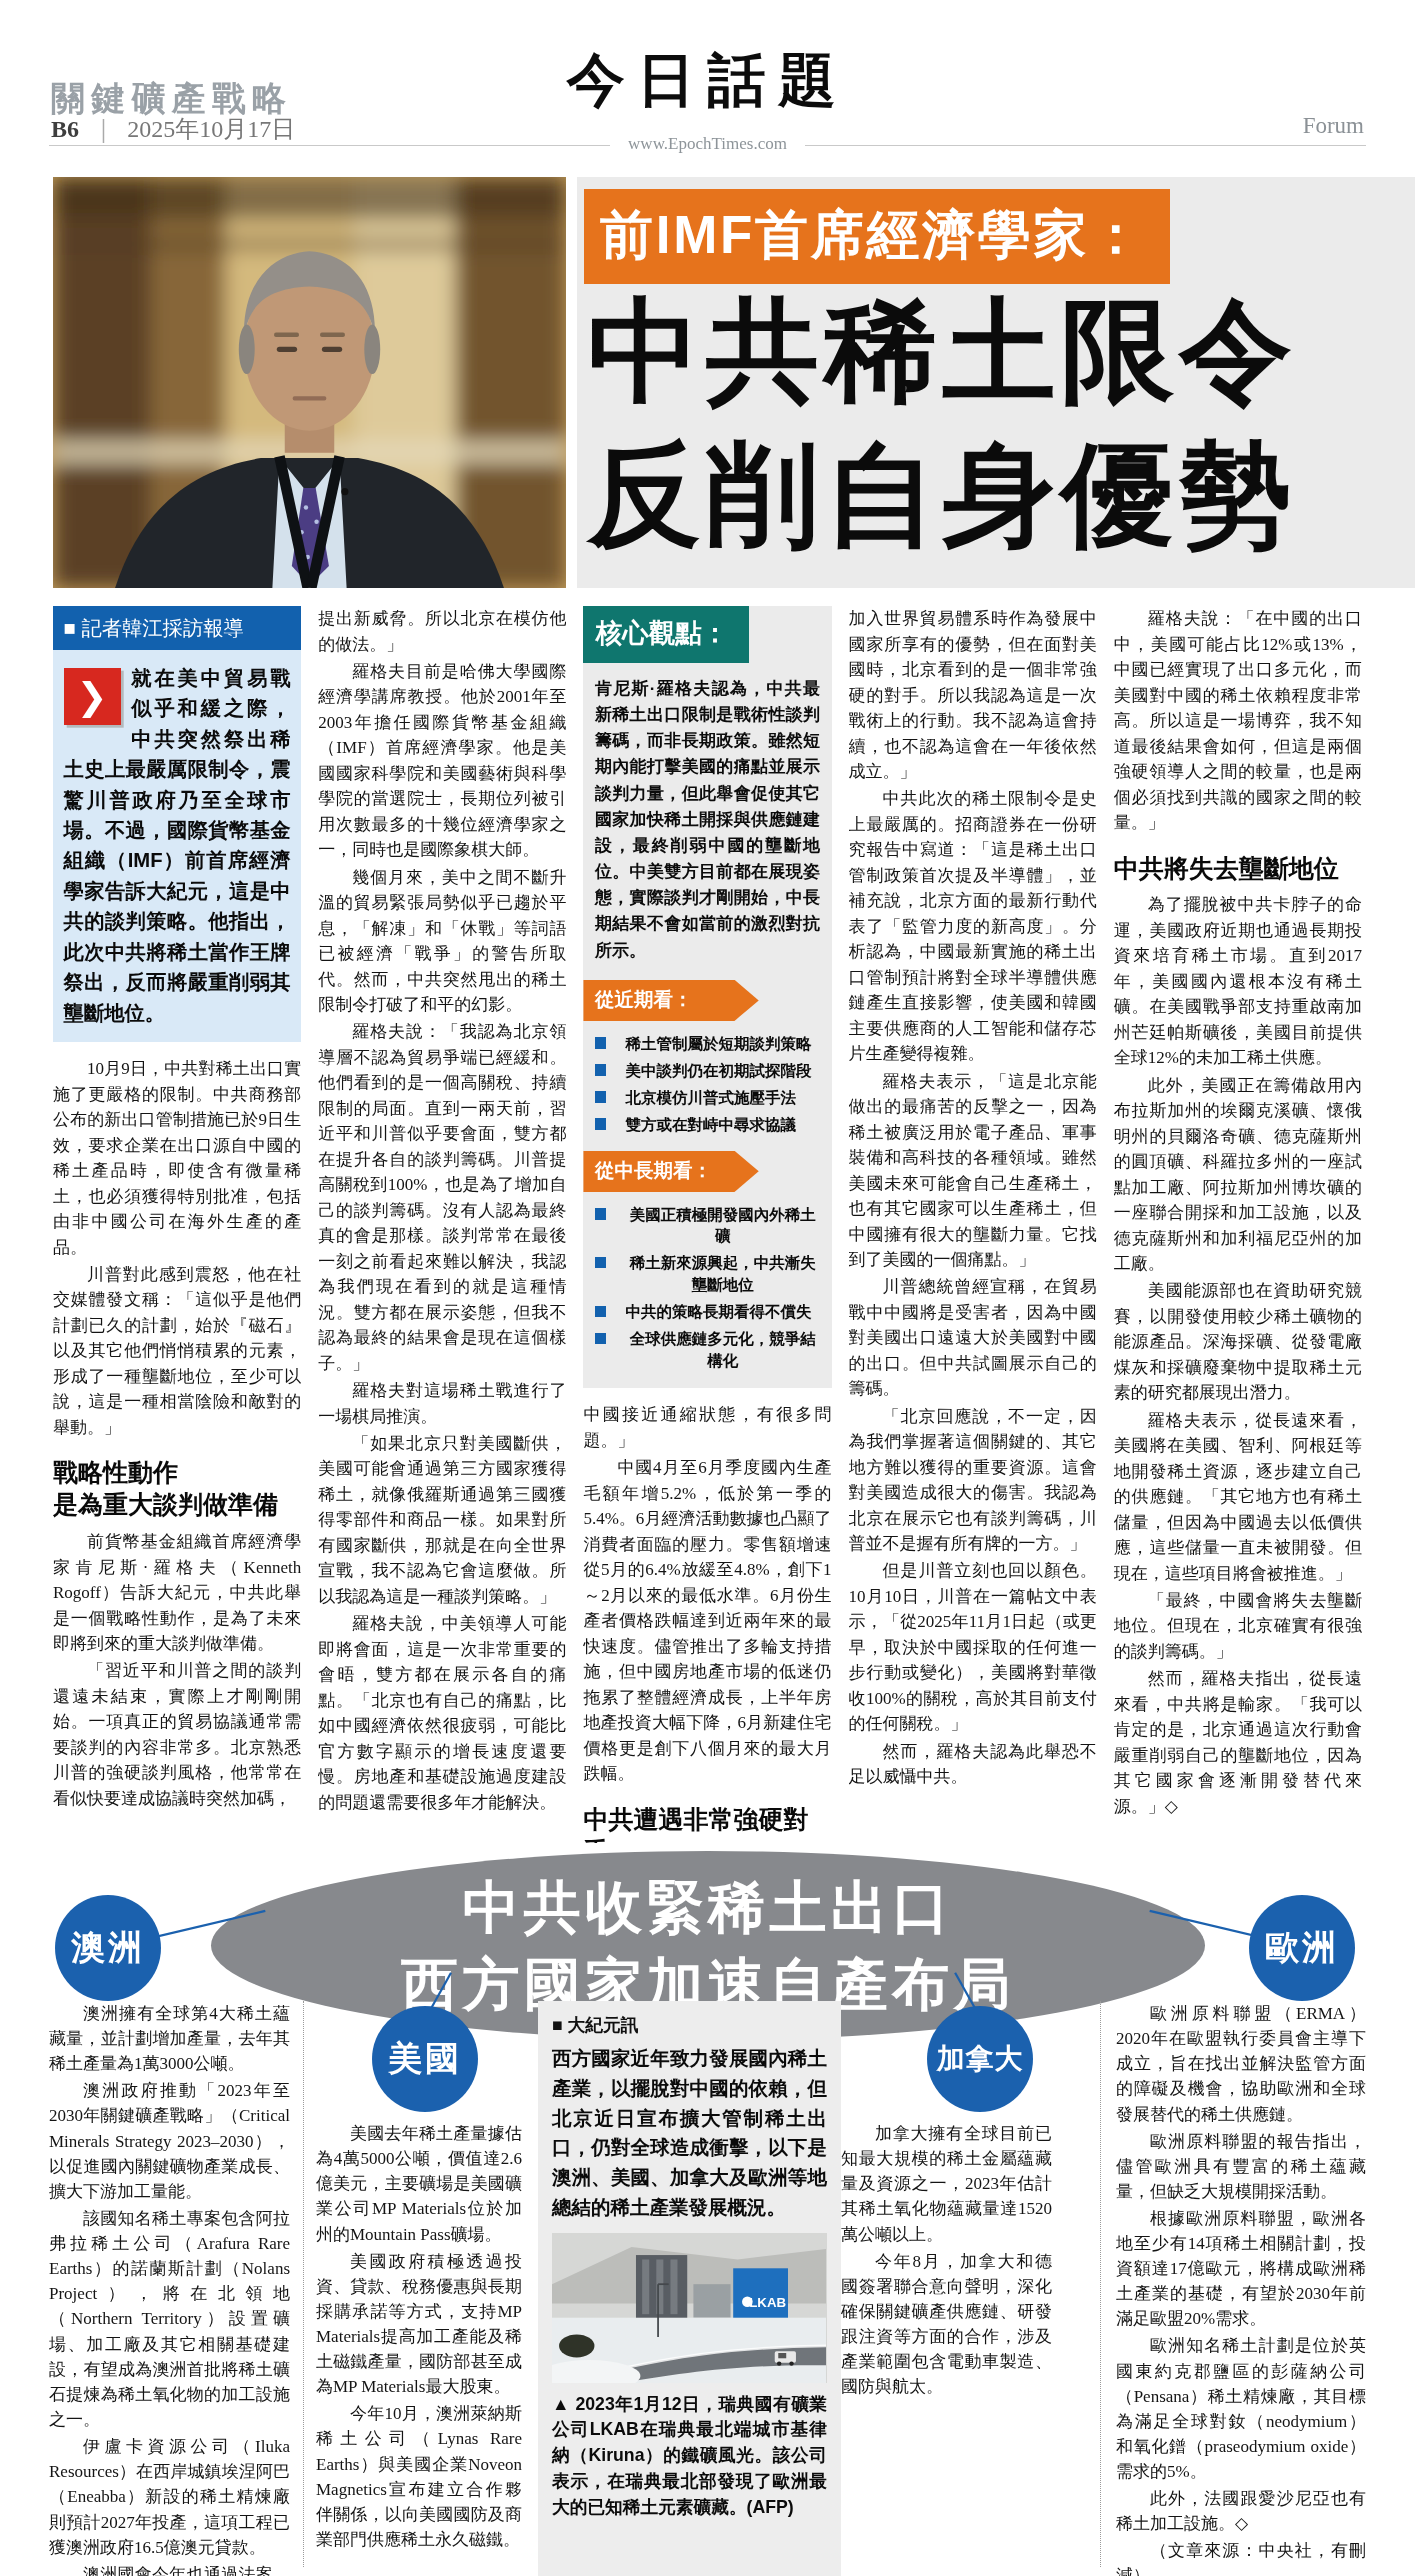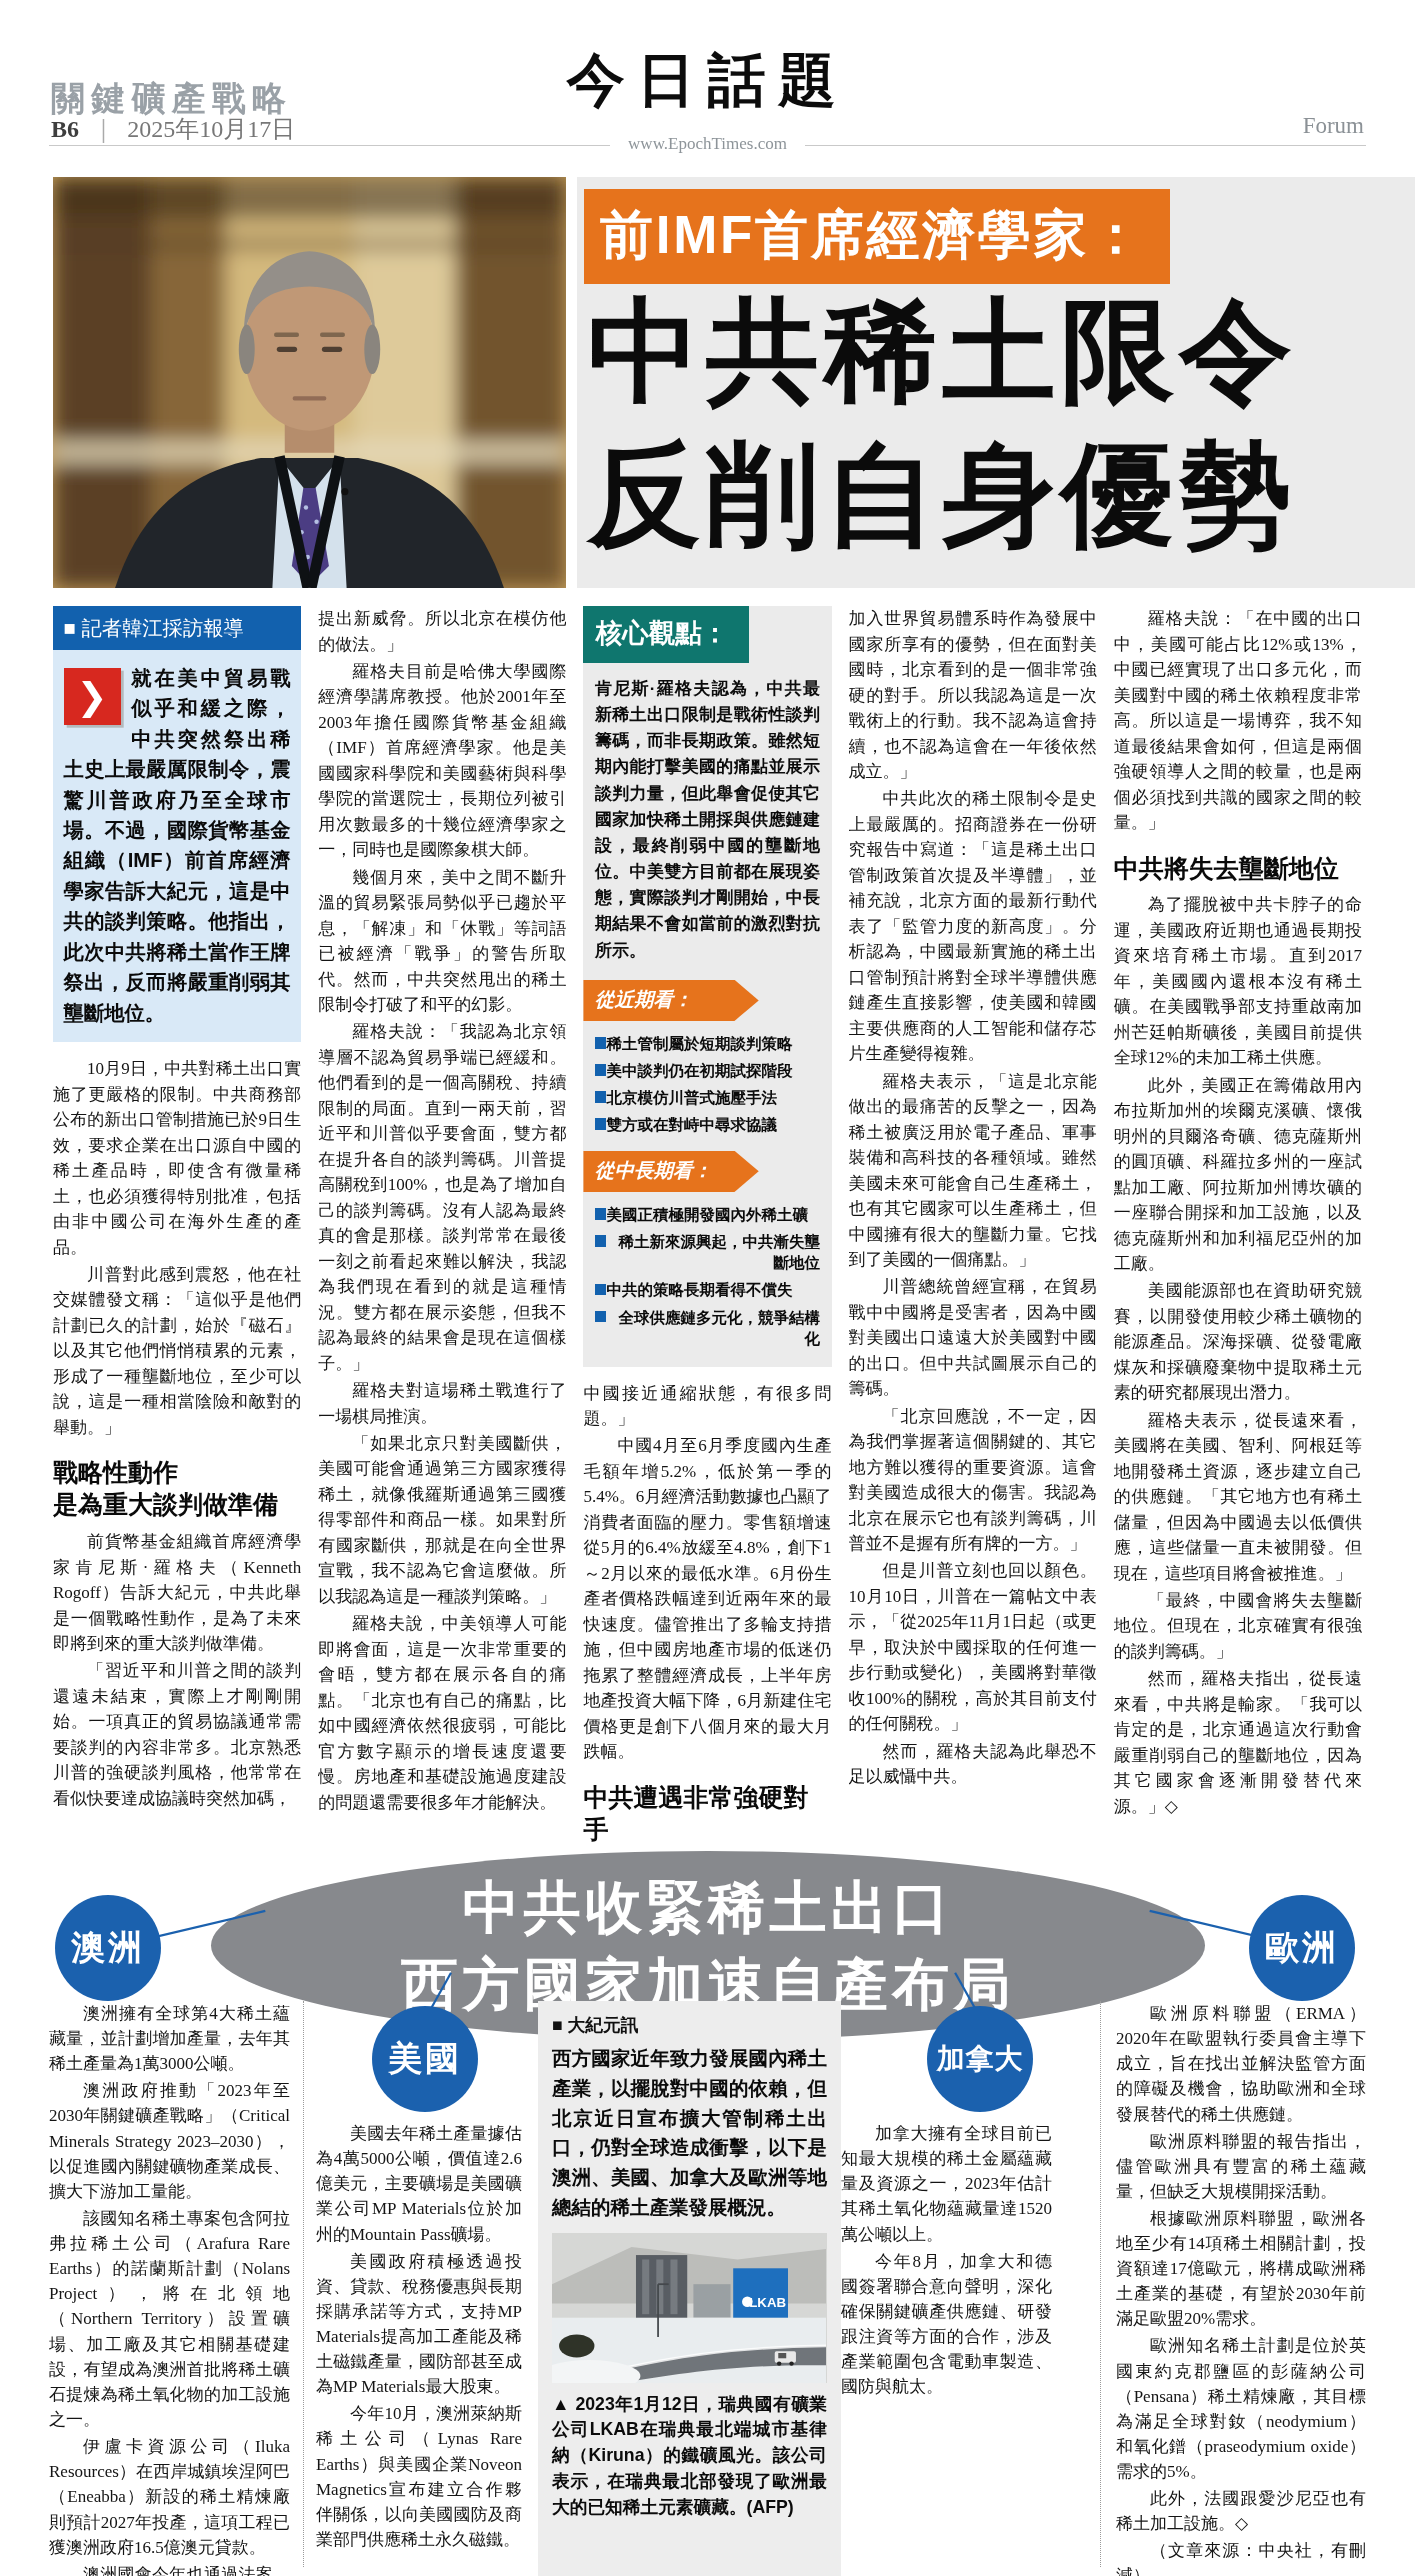--- a/index.html
+++ b/index.html
@@ -42,23 +42,23 @@
          display:flex;align-items:center;justify-content:center;color:#fff;font-size:37px;
          font-weight:900;box-shadow:2.7px 2.7px 0 #b3b9bd;}
 
   
   .vbox{background:#ebebeb;padding-bottom:14px;margin-bottom:14px;}
   .vtitle{display:inline-block;background:#0f766e;color:#fff;font-weight:900;font-size:26.5px;
           padding:8px 21px 9.7px 12.4px;}
   .vsum{padding:12.4px 11.5px 3.5px;font-weight:bold;font-size:17px;line-height:1.54;text-align:justify;color:#0b0b0b;}
   .vband{width:66%;background:#e6731c;color:#fff;font-weight:900;font-size:19.5px;
          padding:5.3px 0 7px 11.5px;margin:12.4px 0 8.8px;
-         clip-path:polygon(0 0,86% 0,100% 50%,86% 100%,0 100%);font-style:italic;}
-  .vrow{display:flex;gap:0;padding:2.7px 11.5px;font-weight:bold;font-size:15.5px;line-height:1.4;
-        align-items:flex-start;text-align:right;color:#0b0b0b;}
+         clip-path:polygon(0 0,86% 0,100% 50%,86% 100%,0 100%);}
+  .vrow{display:flex;gap:19px;padding:2.7px 11.5px;font-weight:bold;font-size:15.5px;line-height:1.4;
+        align-items:flex-start;text-align:center;color:#0b0b0b;}
   .vsq{flex:none;width:11.5px;height:11.5px;background:#1261ae;margin-top:4.4px;}
 
   
   .blob{position:absolute;left:211px;top:1851px;width:994px;height:189px;background:#87898d;
         border-radius:50%;display:flex;flex-direction:column;align-items:center;justify-content:center;
         color:#fff;font-weight:900;font-size:57px;line-height:1.34;letter-spacing:4.4px;text-align:center;}
   .connectors{position:absolute;left:0;top:1840px;}
   .circ{position:absolute;width:106px;height:106px;border-radius:50%;background:#1b61ae;color:#fff;
         font-weight:900;display:flex;align-items:center;justify-content:center;font-size:34px;letter-spacing:2.7px;}
   .circ.small{font-size:28px;letter-spacing:0.9px;}

